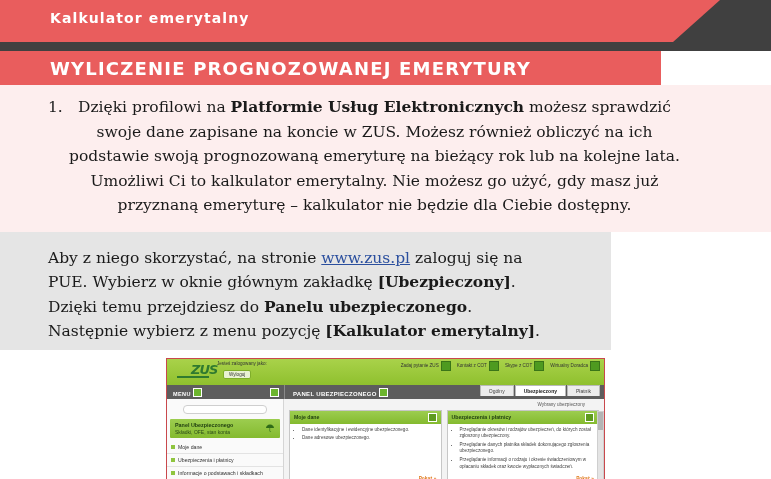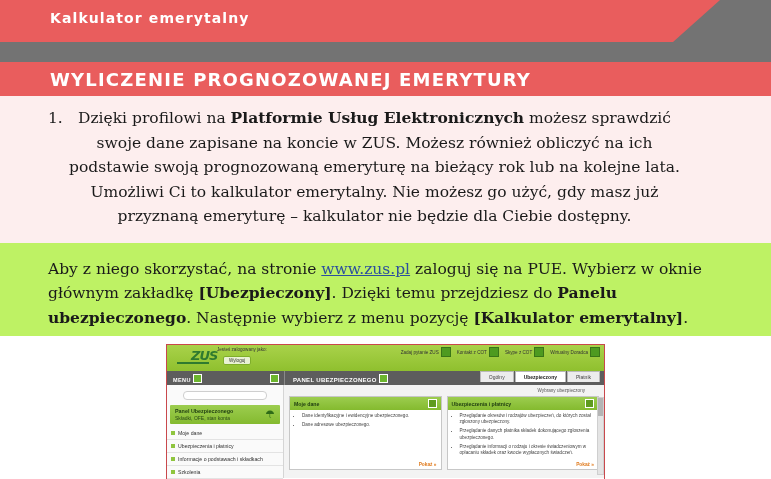--- a/index.html
+++ b/index.html
@@ -12,22 +12,22 @@
     overflow: hidden;
     background: #ffffff;
     font-family: "Liberation Sans", sans-serif;
     -webkit-font-smoothing: antialiased;
   }
 
   
   .banner-wrap {
     position: relative;
     width: 771px;
-    height: 62px;
-    background: #737373;
+    height: 51px;
+    background: #404040;
   }
   .banner-shape {
     position: absolute;
     left: 0;
     top: 0;
     width: 720px;
     height: 42px;
     background: #e95d5d;
     clip-path: polygon(0 0, 720px 0, 673px 42px, 0 42px);
   }
@@ -37,24 +37,25 @@
     top: 10px;
     color: #ffffff;
     font-size: 14px;
     font-weight: bold;
     letter-spacing: 1.1px;
     font-family: "DejaVu Sans", sans-serif;
   }
 
   
   .section-bar {
-    width: 771px;
+    width: 642px;
     height: 34px;
     background: #e95d5d;
     position: relative;
+    padding-left: 19px;
   }
   .section-bar-title {
     position: absolute;
     left: 50px;
     top: 7px;
     color: #ffffff;
     font-size: 18px;
     font-weight: bold;
     letter-spacing: 1.2px;
     font-family: "DejaVu Sans", sans-serif;
@@ -85,22 +86,22 @@
     font-size: 15.5px;
     color: #1a1a1a;
     line-height: 24.5px;
     font-family: "DejaVu Serif", serif;
     text-align: center;
   }
   .item-body b { font-weight: bold; }
 
   
   .white-block {
-    width: 771px;
-    background: #bef264;
+    width: 611px;
+    background: #e5e5e5;
     padding: 14px 64px 6px 48px;
     box-sizing: border-box;
   }
   .para {
     font-size: 15.5px;
     color: #1a1a1a;
     line-height: 24.5px;
     font-family: "DejaVu Serif", serif;
   }
   .para b { font-weight: bold; }

